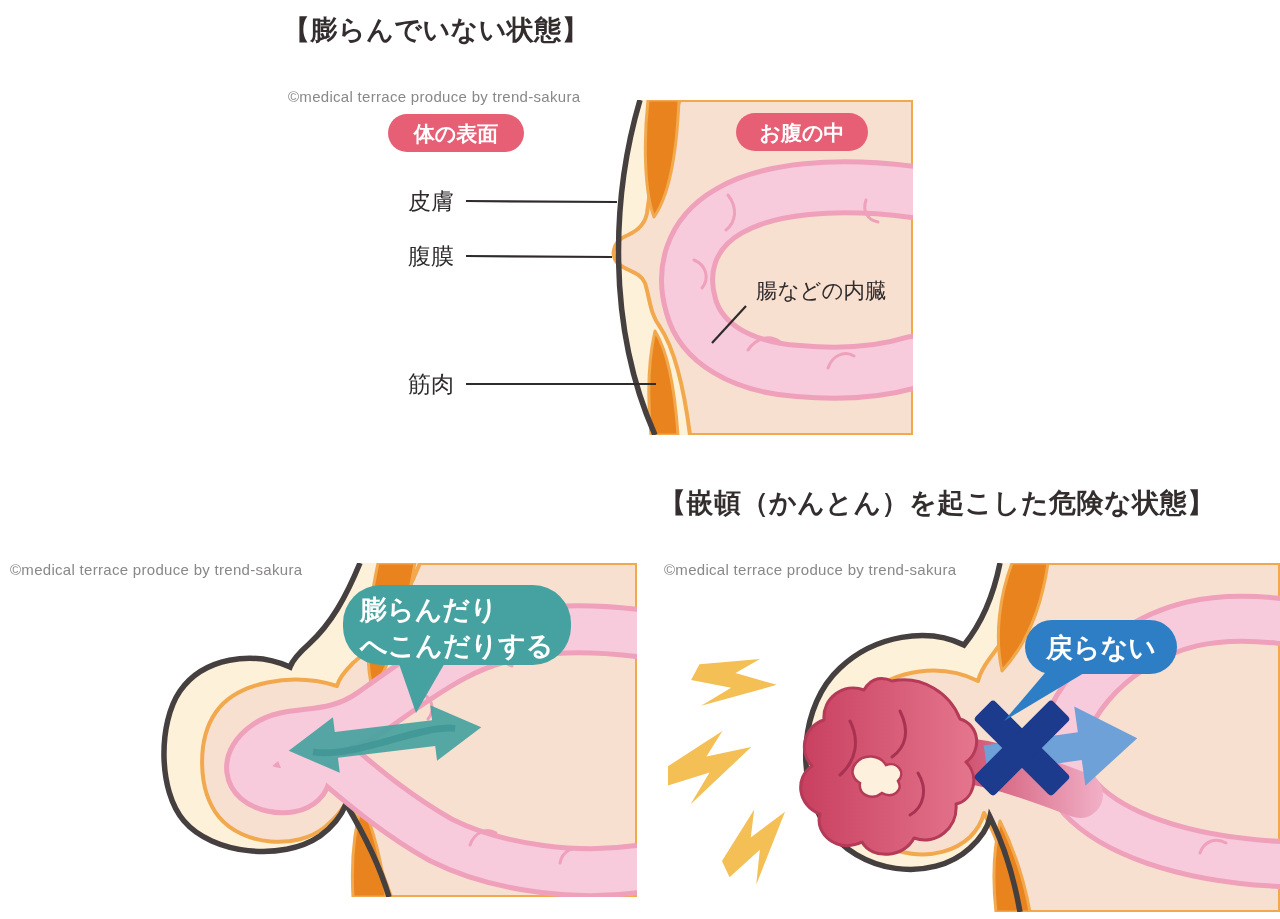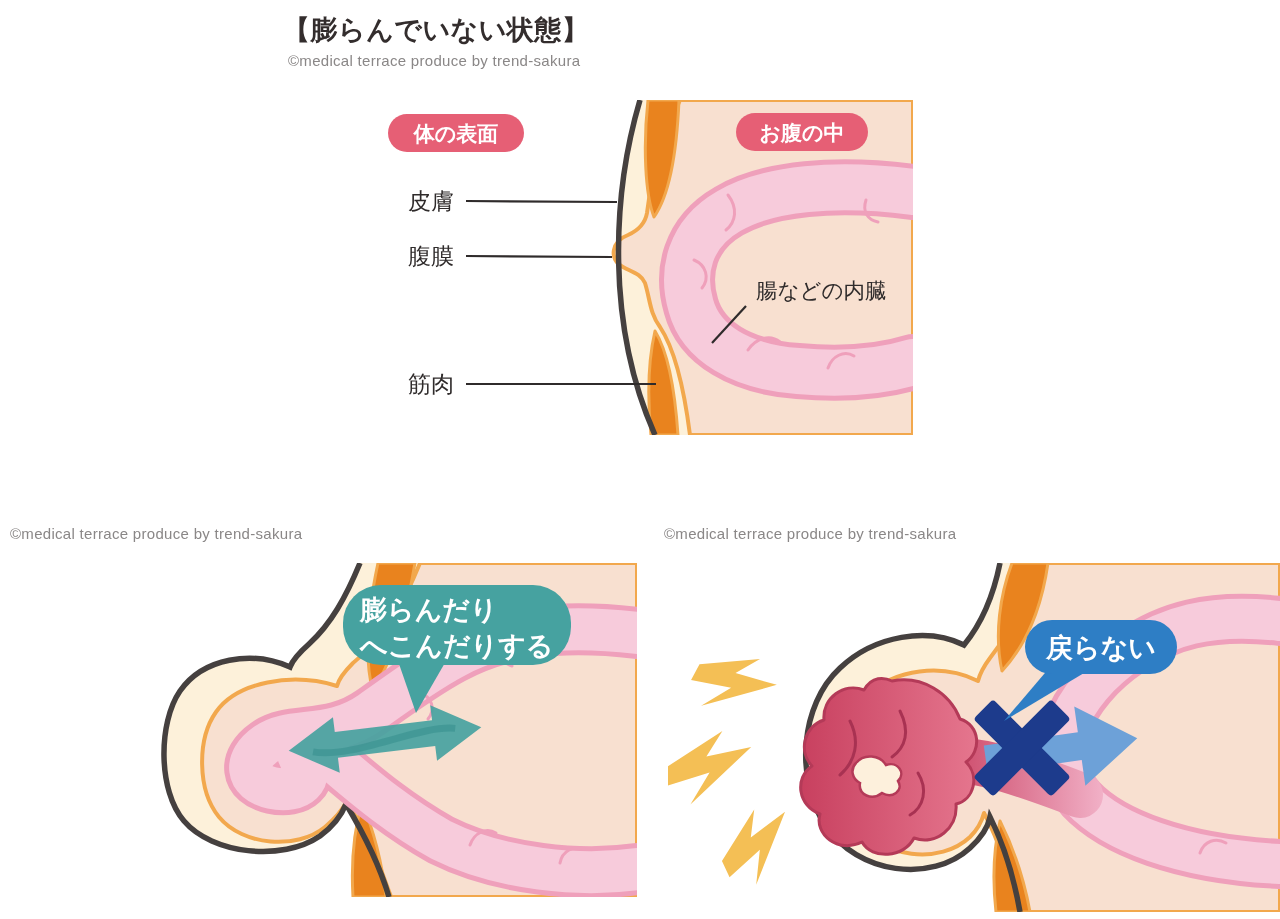--- a/index.html
+++ b/index.html
@@ -1,37 +1,38 @@
 <!DOCTYPE html>
 <html><head>
 <meta charset="utf-8">
 <style>
   html,body{margin:0;padding:0;background:#fff;}
   .canvas{position:relative;width:1280px;height:919px;background:#fff;overflow:hidden;
           font-family:"Liberation Sans","DejaVu Sans",sans-serif;padding-left:22px;}
   .sec-title{position:absolute;font-size:27px;font-weight:bold;color:#332d2d;letter-spacing:.5px;white-space:nowrap;}
-  .sec-credit{position:absolute;font-size:15px;color:#8a8787;letter-spacing:.3px;white-space:nowrap;}
+  .sec-credit{position:absolute;font-size:15px;color:#8a8787;letter-spacing:.3px;white-space:nowrap;margin-top:36px;}
   svg{position:absolute;display:block;}
   text{font-family:"Liberation Sans","DejaVu Sans",sans-serif;}
   .lbl{font-size:23px;fill:#2f2b2b;}
   .lbl-small{font-size:21.5px;fill:#2f2b2b;}
   .badge-t{font-size:21px;font-weight:bold;fill:#ffffff;text-anchor:middle;}
   .bubble-t{font-size:27px;font-weight:bold;fill:#ffffff;}
   .bubble-t-mid{font-size:27px;font-weight:bold;fill:#ffffff;text-anchor:middle;}
 </style>
 </head>
 <body>
 
 <div class="canvas">
 
   <div class="sec-title" style="left:283px;top:12px;">【膨らんでいない状態】</div>
   <div class="sec-credit" style="left:288px;top:52px;">©medical terrace produce by trend-sakura</div>
 
   <div class="sec-credit" style="left:10px;top:525px;">©medical terrace produce by trend-sakura</div>
 
+  <div class="sec-title" style="left:659px;top:485px;">【嵌頓（かんとん）を起こした危険な状態】</div>
   <div class="sec-credit" style="left:664px;top:525px;">©medical terrace produce by trend-sakura</div>
 
   <svg style="left:388px;top:100px;" width="525" height="335" viewBox="0 0 525 335">
 
     <path d="M252,0 C224,95 218,225 267,335 L525,335 L525,0 Z" fill="#fdf1da"></path>
 
     <path d="M292,0 C274,40 263,80 259,113 C257,124 249,131 240,135 C224,141 220,159 235,167 C244,172 253,174 257,183 C262,199 262,214 272,227 C286,248 296,288 302,335 L525,335 L525,0 Z" fill="#f8e0d0" stroke="#f2a84d" stroke-width="4" stroke-linejoin="round"></path>
 
     <path d="M260,0 L291,0 C289,48 283,93 266,117 C257,94 255,45 260,0 Z" fill="#e9831e" stroke="#f2a84d" stroke-width="3" stroke-linejoin="round"></path>
     <path d="M267,231 C280,252 287,291 290,335 L263,335 C259,294 261,257 267,231 Z" fill="#e9831e" stroke="#f2a84d" stroke-width="3" stroke-linejoin="round"></path>

